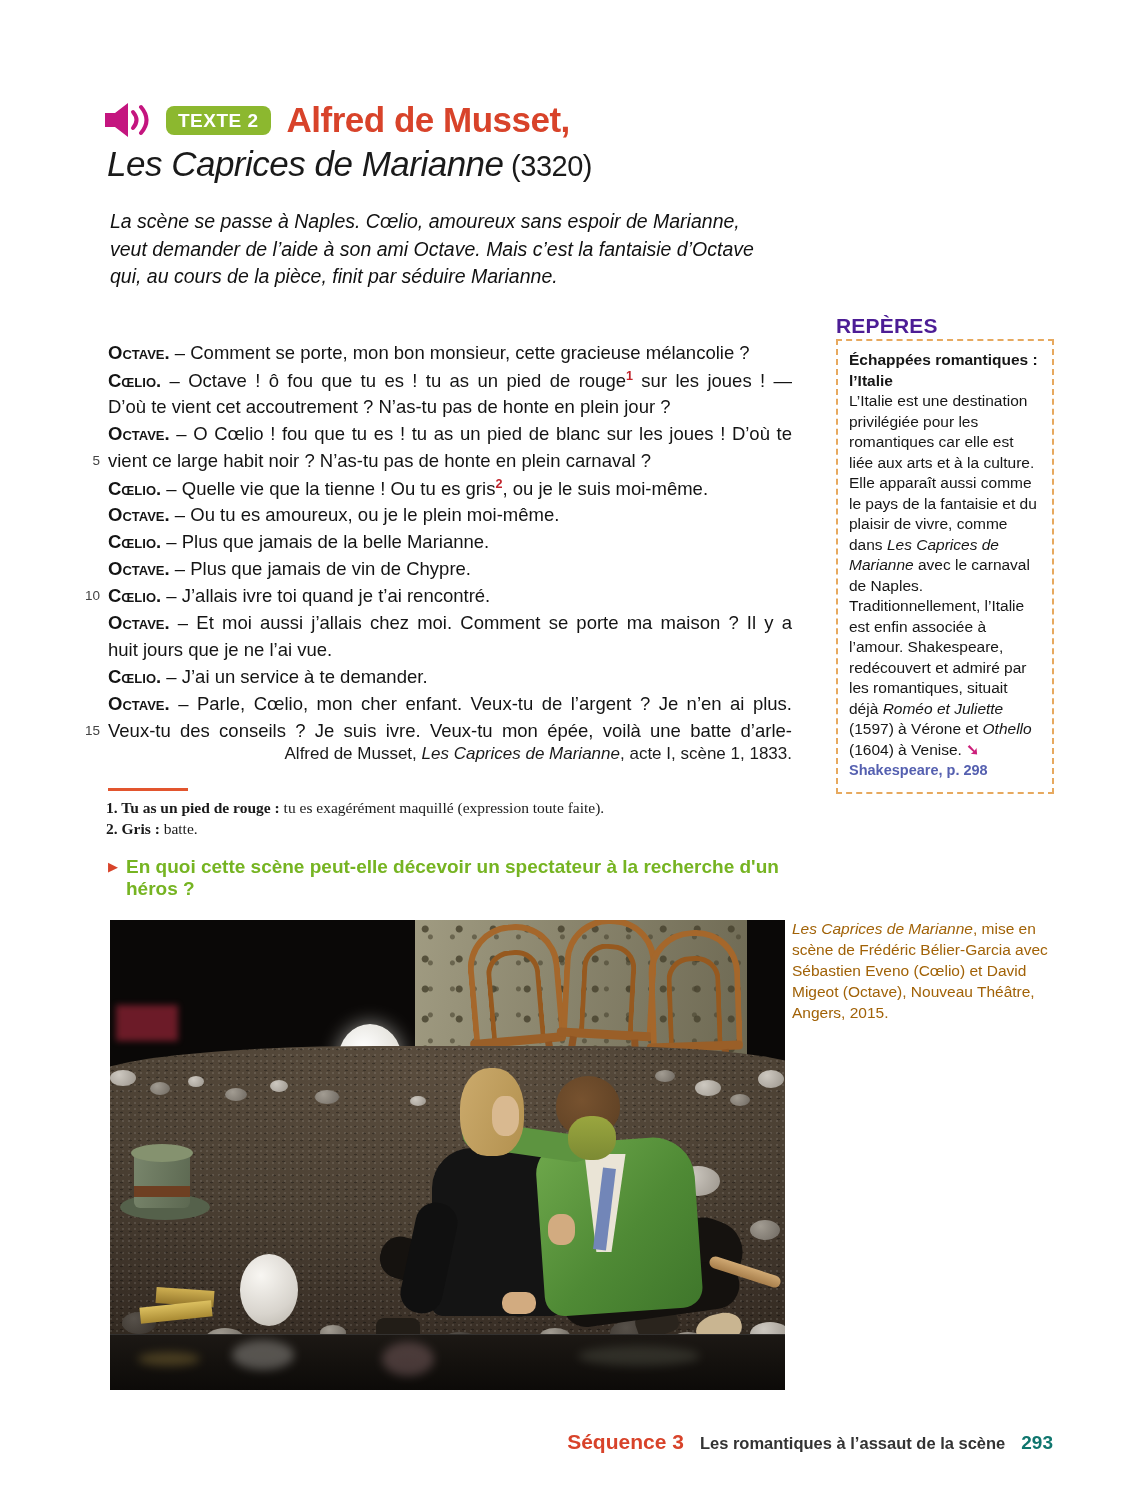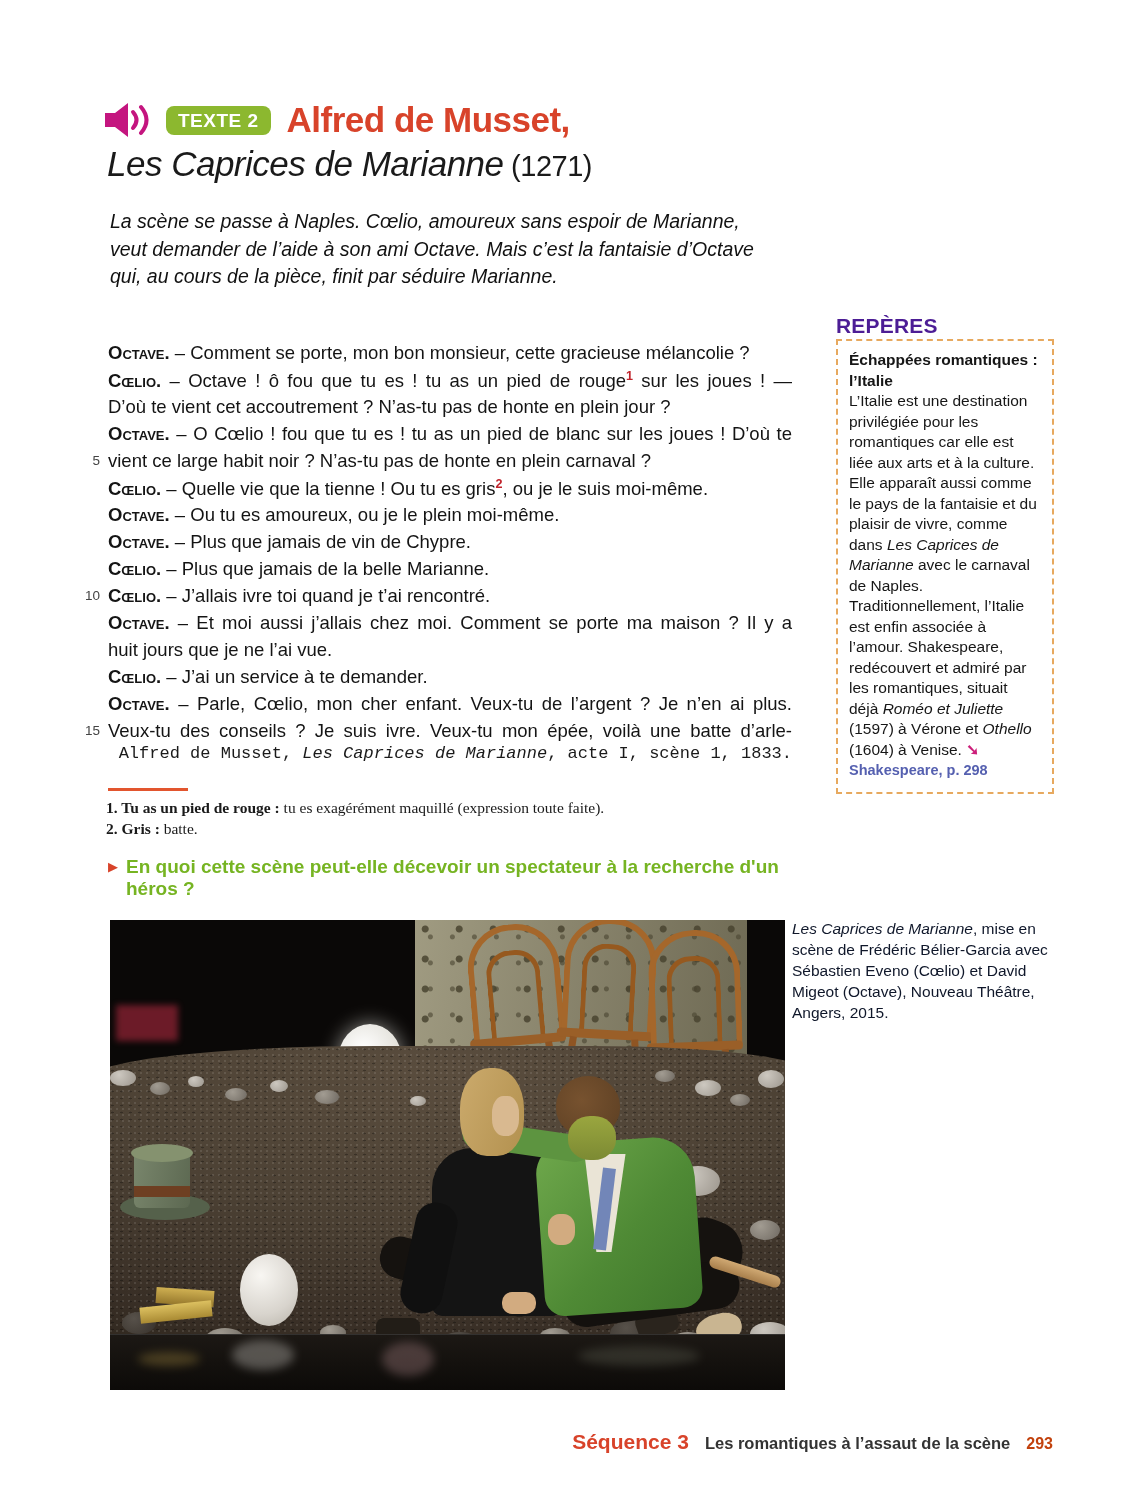--- a/index.html
+++ b/index.html
@@ -25,21 +25,21 @@
             font-family:Liberation Sans, sans-serif;font-size:18.5px;color:#141414;}
   .dline{position:relative;height:27px;}
   .ltext{display:block;}
   .dline.just .ltext{text-align:justify;text-align-last:justify;}
   .lineno{position:absolute;left:-34px;top:3px;width:26px;text-align:right;
           font-size:13.5px;color:#444;}
   .spk{font-variant:small-caps;font-weight:bold;}
   sup.fnref{color:#c0232b;font-weight:bold;font-size:.68em;}
 
   .attribution{position:absolute;left:108px;top:744px;width:684px;text-align:right;
-               font-family:Liberation Mono, monospace;font-size:17px;color:#1a1a1a;}
+               font-family:Liberation Sans, sans-serif;font-size:17px;color:#1a1a1a;}
   .attribution .it{font-style:italic;}
 
   .fn-rule{position:absolute;left:108px;top:788px;width:80px;height:3px;background:#e2552e;}
   .footnotes{position:absolute;left:106px;top:797px;width:684px;
              font-family:"Liberation Serif",serif;font-size:15.5px;line-height:21px;color:#1a1a1a;}
   .footnotes .bd{font-weight:bold;}
 
   .question{position:absolute;left:108px;top:856px;width:720px;display:flex;align-items:baseline;}
   .q-arrow{color:#d8432a;font-size:13px;margin-right:8px;position:relative;top:-2px;}
   .q-text{color:#76b422;font-weight:bold;font-size:19px;}
@@ -50,26 +50,26 @@
   .sb-box{position:absolute;left:836px;top:339px;width:218px;box-sizing:border-box;
           border:2px dashed #e7a95f;padding:9px 11px 11px;font-size:15.5px;
           line-height:20.5px;color:#161616;}
   .sb-box .bd{font-weight:bold;}
   .sb-box .it{font-style:italic;}
   .xarrow{color:#cc1f7a;font-weight:bold;}
   .xref{color:#5560b0;font-weight:bold;font-size:14.5px;}
 
   
   .caption{position:absolute;left:792px;top:918px;width:258px;font-size:15.5px;
-           line-height:21px;color:#0f172a;}
+           line-height:21px;color:#a16207;}
   .caption .it{font-style:italic;}
   .footer{position:absolute;right:75px;top:1430px;display:flex;align-items:baseline;gap:16px;}
   .f-seq{color:#d8432a;font-weight:bold;font-size:21px;}
   .f-title{color:#333;font-weight:bold;font-size:16.5px;}
-  .f-page{color:#c2410c;font-weight:bold;font-size:16px;}
+  .f-page{color:#0f766e;font-weight:bold;font-size:19px;}
 
   
   .photo{position:absolute;left:110px;top:920px;width:675px;height:470px;overflow:hidden;
          background:#0a0807;}
   .photo *{position:absolute;}
   .ph-damask{left:305px;top:0;width:332px;height:194px;
      background-color:#8b8569;
      background-image:radial-gradient(circle at 30% 30%, rgba(73,68,48,.85) 0 3px, transparent 4px),
                       radial-gradient(circle at 70% 65%, rgba(73,68,48,.6) 0 2px, transparent 3px),
                       linear-gradient(100deg, rgba(255,255,240,.18), rgba(0,0,0,.22));
@@ -162,21 +162,21 @@
 
   <div class="hdr-row">
     <svg class="audio-ico" viewBox="0 0 46 38">
       <polygon points="1,12 11,12 24,2 24,36 11,26 1,26" fill="#c4157f"></polygon>
       <path d="M29 11 q7 8 0 16" stroke="#c4157f" stroke-width="4" fill="none" stroke-linecap="round"></path>
       <path d="M37 6 q11 13 0 26" stroke="#c4157f" stroke-width="4" fill="none" stroke-linecap="round"></path>
     </svg>
     <span class="badge">TEXTE 2</span>
     <span class="author">Alfred de Musset,</span>
   </div>
-  <div class="h-title"><span class="it">Les Caprices de Marianne</span><span> (1271)</span></div>
+  <div class="h-title"><span class="it">Les Caprices de Marianne</span><span> (3320)</span></div>
 
   <div class="intro">La scène se passe à Naples. Cœlio, amoureux sans espoir de Marianne, veut demander de l’aide à son ami Octave. Mais c’est la fantaisie d’Octave qui, au cours de la pièce, finit par séduire Marianne.</div>
 
   <div class="dialogue">
       <div class="dline">
         <span class="lineno"></span>
         <span class="ltext"><span class="spk">Octave.</span><span> – Comment se porte, mon bon monsieur, cette gracieuse mélancolie ?</span></span>
       </div>
       <div class="dline just">
         <span class="lineno"></span>
@@ -197,25 +197,25 @@
       <div class="dline">
         <span class="lineno"></span>
         <span class="ltext"><span class="spk">Cœlio.</span><span> – Quelle vie que la tienne ! Ou tu es gris</span><sup class="fnref">2</sup><span>, ou je le suis moi-même.</span></span>
       </div>
       <div class="dline">
         <span class="lineno"></span>
         <span class="ltext"><span class="spk">Octave.</span><span> – Ou tu es amoureux, ou je le plein moi-même.</span></span>
       </div>
       <div class="dline">
         <span class="lineno"></span>
+        <span class="ltext"><span class="spk">Cœlio.</span><span> – Plus que jamais de la belle Marianne.</span></span>
+      </div>
+      <div class="dline">
+        <span class="lineno"></span>
         <span class="ltext"><span class="spk">Octave.</span><span> – Plus que jamais de vin de Chypre.</span></span>
-      </div>
-      <div class="dline">
-        <span class="lineno"></span>
-        <span class="ltext"><span class="spk">Cœlio.</span><span> – Plus que jamais de la belle Marianne.</span></span>
       </div>
       <div class="dline">
         <span class="lineno">10</span>
         <span class="ltext"><span class="spk">Cœlio.</span><span> – J’allais ivre toi quand je t’ai rencontré.</span></span>
       </div>
       <div class="dline just">
         <span class="lineno"></span>
         <span class="ltext"><span class="spk">Octave.</span><span> – Et moi aussi j’allais chez moi. Comment se porte ma maison ? Il y a</span></span>
       </div>
       <div class="dline">

